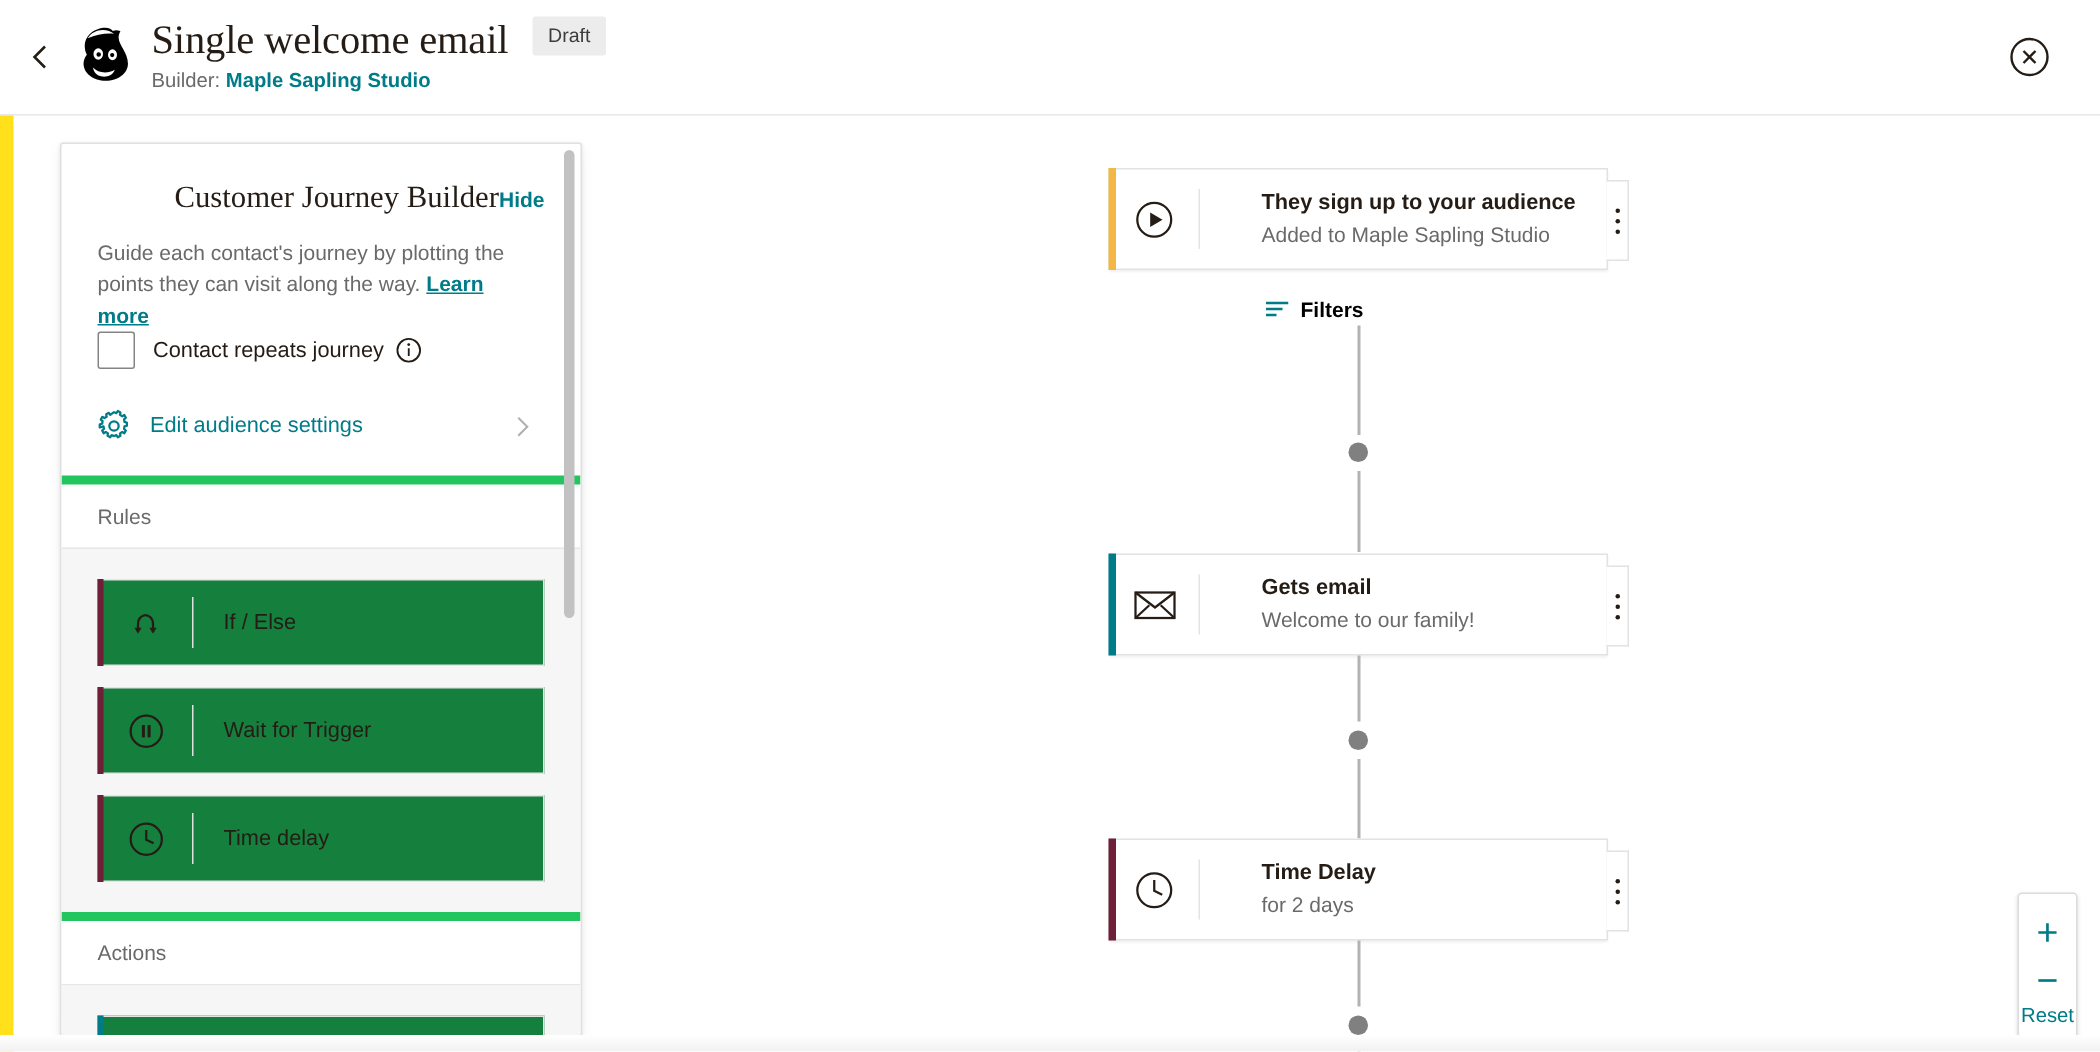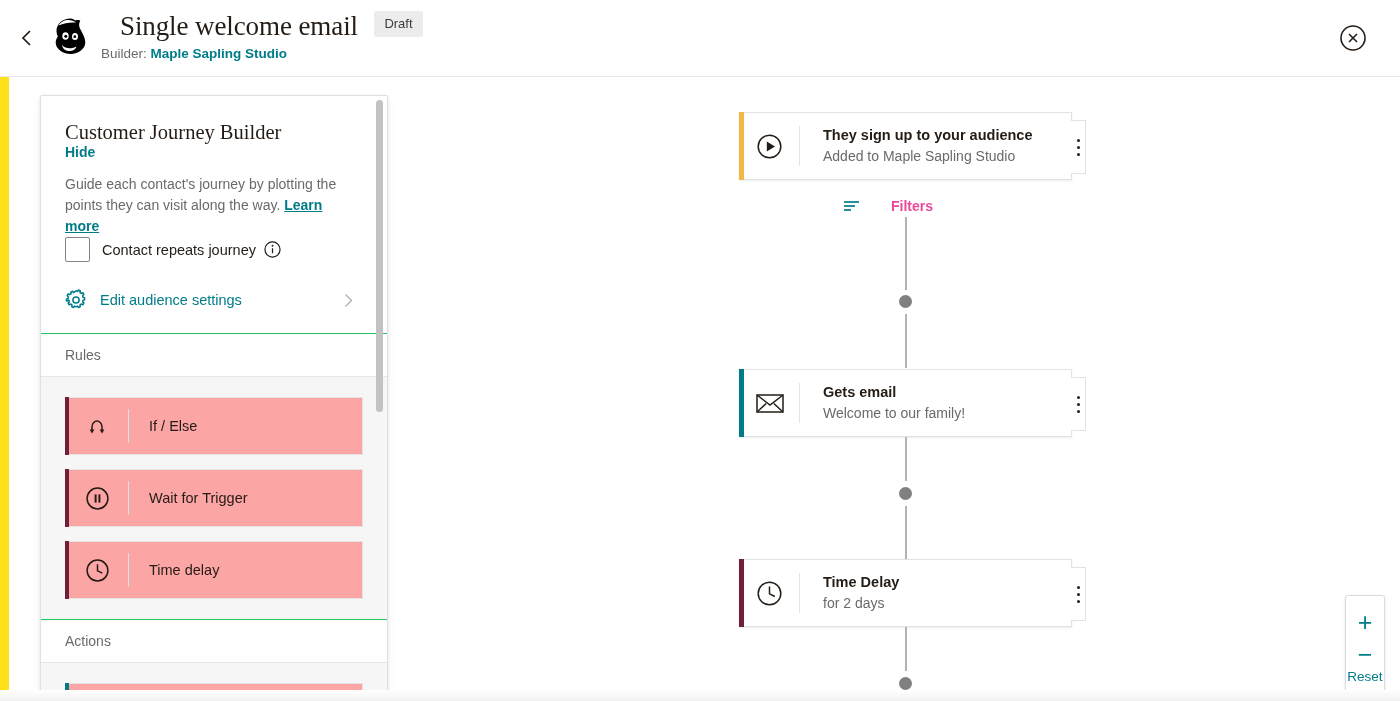--- a/index.html
+++ b/index.html
@@ -22,21 +22,20 @@
     width: 20px; height: 20px; cursor: pointer;
     color: #241c15;
   }
   .freddie { position: absolute; left: 44px; top: 12px; width: 52px; height: 52px; }
   .title-block { position: absolute; left: 101px; top: 10px; }
   .journey-title {
     font-family: "Liberation Serif", serif;
     font-size: 27px; line-height: 32px; color: #241c15; font-weight: 400;
     display: inline-block; vertical-align: middle;
     letter-spacing: -0.1px;
-    margin-left: 19px;
   }
   .draft-badge {
     display: inline-block; vertical-align: middle;
     margin-left: 12px; margin-bottom: 5px;
     background: #ececec; color: #3c3c3c;
     font-size: 13px; line-height: 13px; padding: 6px 10px 7px;
     border-radius: 2px;
   }
   .audience-line {
     margin-top: 3px; font-size: 13.5px; color: #6a6a6a; line-height: 18px;
@@ -57,21 +56,21 @@
   .sidebar {
     position: absolute; left: 40px; top: 95px;
     width: 348px; height: 596px;
     background: #fff;
     border: 1px solid #e0e0e0;
     border-radius: 2px;
     box-shadow: 0 1px 3px rgba(0,0,0,0.10), 0 4px 10px rgba(0,0,0,0.05);
     overflow: hidden;
   }
   .sb-head { padding: 25px 24px 0 24px; }
-  .sb-title-row { display: flex; align-items: baseline; justify-content: flex-end; flex-direction: column; }
+  .sb-title-row { display: flex; align-items: baseline; justify-content: flex-end; }
   .sb-title {
     font-family: "Liberation Serif", serif;
     font-size: 20.5px; color: #241c15; font-weight: 400;
   }
   .sb-hide { font-size: 14px; color: #007c89; font-weight: bold; cursor: pointer; }
   .sb-desc {
     margin-top: 14px; font-size: 14px; line-height: 21px; color: #6a6a6a;
     width: 288px;
   }
   .sb-desc a { color: #007c89; font-weight: bold; text-decoration: underline; }
@@ -84,27 +83,27 @@
   .info-icon { margin-left: 8px; width: 17px; height: 17px; display:inline-block; vertical-align:-3px; }
   .sb-settings-row {
     display: flex; align-items: center; margin-top: 27px; padding-bottom: 22px;
     cursor: pointer;
   }
   .gear-ico { width: 22px; height: 22px; flex: none; color:#007c89; }
   .sb-settings-label { margin-left: 13px; font-size: 14.5px; color: #007c89; flex: 1; }
   .chev-right { width: 9px; height: 15px; color: #b0b0b0; margin-right: 10px; }
 
   .sb-section-head {
-    border-top: 1px solid #22c55e; border-bottom: 1px solid #e6e6e6;
+    border-top: 6px solid #22c55e; border-bottom: 1px solid #e6e6e6;
     padding: 13px 24px; font-size: 14px; color: #6a6a6a; background: #fff;
   }
   .sb-group { background: #f6f6f6; padding: 20px 24px; }
   .palette-item {
     position: relative; display: flex; align-items: center;
-    background: #fca5a5; border: 1px solid #e4e4e4; height: 58px;
+    background: #15803d; border: 1px solid #e4e4e4; height: 58px;
     margin-bottom: 14px; cursor: grab;
   }
   .palette-item:last-child { margin-bottom: 0; }
   .palette-accent { position: absolute; left: -1px; top: -1px; bottom: -1px; width: 4px; }
   .accent-rule { background: #6f1f38; }
   .accent-action { background: #007c89; }
   .pi-icon {
     width: 62px; display: flex; align-items: center; justify-content: center;
     color: #241c15; height: 100%;
   }
@@ -141,38 +140,38 @@
   }
   .node-accent { position: absolute; left: -1px; top: -1px; bottom: -1px; width: 5px; }
   .acc-trigger { background: #f2b744; }
   .acc-email { background: #007c89; }
   .acc-delay { background: #6f1f38; }
   .node-icon {
     width: 59px; display: flex; align-items: center; justify-content: center;
     color: #241c15; height: 100%; flex: none;
   }
   .node-divider { width: 1px; height: 40px; background: #e4e4e4; flex: none; }
-  .node-text { margin-left: 23px; }
+  .node-text { margin-left: 41px; }
   .node-title { font-size: 14.5px; color: #241c15; font-weight: bold; line-height: 20px; }
   .node-sub { font-size: 14px; color: #6a6a6a; line-height: 21px; margin-top: 1px; }
   .node-menu {
     position: absolute; right: -15px; top: 7px;
     width: 15px; height: 54px; background: #fff;
     border: 1px solid #e2e2e2; border-left: none;
     display: flex; flex-direction: column; align-items: center;
     justify-content: center; cursor: pointer;
   }
   .node-menu span {
     width: 3px; height: 3px; background: #241c15; border-radius: 50%;
     display: block; margin: 2px 0;
   }
 
   .filters-link {
     position: absolute; left: 279px; display: flex; align-items: center;
-    color: #ec4899; font-size: 14px; font-weight: bold; cursor: pointer; gap: 24px;
+    color: #000000; font-size: 14px; font-weight: bold; cursor: pointer;
   }
   .filters-ico { width: 15px; height: 12px; margin-right: 8px; }
 
   
   .zoom-ctl {
     position: absolute; right: 15px; bottom: 9px;
     width: 40px; background: #fff; border: 1px solid #dcdcdc;
     border-radius: 3px; box-shadow: 0 1px 3px rgba(0,0,0,0.12);
     display: flex; flex-direction: column; align-items: center;
     padding: 9px 0 7px;

